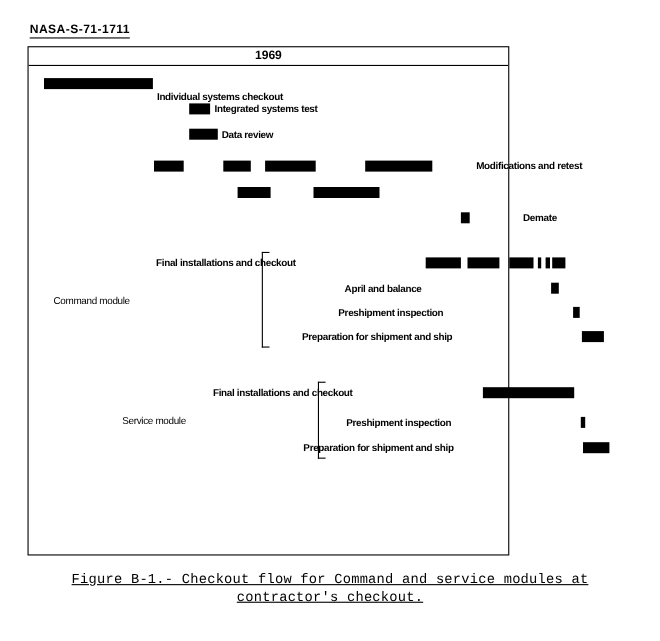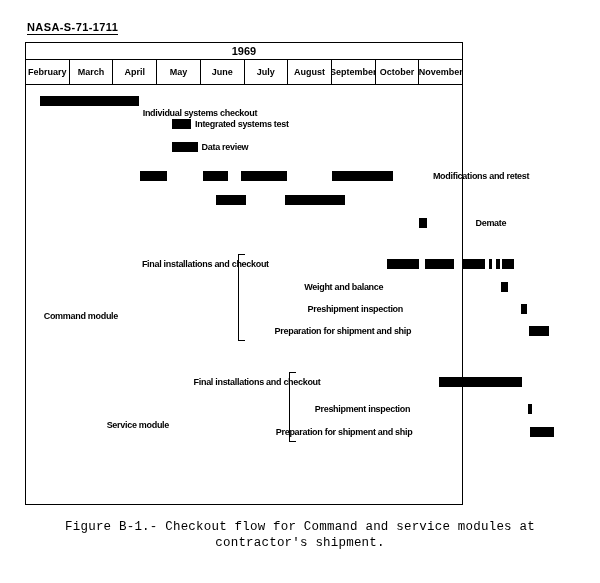--- a/index.html
+++ b/index.html
@@ -69,51 +69,40 @@
     white-space: nowrap;
     line-height: 12px;
   }
   .bracket {
     position: absolute;
     width: 7px;
     border-left: 1.5px solid #000;
     border-top: 1.5px solid #000;
     border-bottom: 1.5px solid #000;
   }
-  .group-label { font-weight: 700; margin-top: 18px; }
+  .group-label { font-weight: 400; }
   .caption {
     position: absolute;
     left: 0; top: 519px;
     width: 600px;
     text-align: center;
     font-family: "Liberation Mono", monospace;
     font-size: 12.5px;
     line-height: 16px;
     letter-spacing: 0.2px;
+    text-decoration: underline;
   }
 </style>
 </head>
 <body>
 
 <div class="doc-id">NASA-S-71-1711</div>
 
 <div class="chart-box">
   <div class="year-row">1969</div>
-  <div class="month-row">
-      <div class="month-cell">February</div>
-      <div class="month-cell">March</div>
-      <div class="month-cell">April</div>
-      <div class="month-cell">May</div>
-      <div class="month-cell">June</div>
-      <div class="month-cell">July</div>
-      <div class="month-cell">August</div>
-      <div class="month-cell">September</div>
-      <div class="month-cell">October</div>
-      <div class="month-cell">November</div>
-    </div>
   <div class="gantt-body">
       <div class="bar" style="left: 13.8px; width: 99px; top: 11px; background: rgb(0, 0, 0);"></div>
       <div class="task-label" style="top: 22px; left: 116.7px;">Individual systems checkout</div>
       <div class="bar" style="left: 145.8px; width: 19.3px; top: 34px; background: rgb(0, 0, 0);"></div>
       <div class="task-label" style="top: 33px; left: 169px;">Integrated systems test</div>
       <div class="bar" style="left: 145.8px; width: 25.9px; top: 57px; background: rgb(0, 0, 0);"></div>
       <div class="task-label" style="top: 56px; left: 175.6px;">Data review</div>
       <div class="bar" style="left: 114.4px; width: 26.9px; top: 86px; background: rgb(0, 0, 0);"></div>
       <div class="bar" style="left: 177.1px; width: 24.7px; top: 86px; background: rgb(0, 0, 0);"></div>
       <div class="bar" style="left: 214.5px; width: 46.8px; top: 86px; background: rgb(0, 0, 0);"></div>
@@ -124,34 +113,34 @@
       <div class="bar" style="left: 393.3px; width: 8.2px; top: 133px; background: rgb(0, 0, 0);"></div>
       <div class="task-label" style="top: 132px; left: 405.5px; padding-left: 44px;">Demate</div>
       <div class="bar" style="left: 360.8px; width: 31.9px; top: 174px; background: rgb(0, 0, 0);"></div>
       <div class="bar" style="left: 398.8px; width: 29.2px; top: 174px; background: rgb(0, 0, 0);"></div>
       <div class="bar" style="left: 436.7px; width: 22px; top: 174px; background: rgb(0, 0, 0);"></div>
       <div class="bar" style="left: 462.6px; width: 3.9px; top: 174px; background: rgb(0, 0, 0);"></div>
       <div class="bar" style="left: 469.7px; width: 3.9px; top: 174px; background: rgb(0, 0, 0);"></div>
       <div class="bar" style="left: 476.3px; width: 12.1px; top: 174px; background: rgb(0, 0, 0);"></div>
       <div class="task-label" style="top: 173px; right: 193.2px;">Final installations and checkout</div>
       <div class="bar" style="left: 475.2px; width: 6.6px; top: 197px; background: rgb(0, 0, 0);"></div>
-      <div class="task-label" style="top: 196px; right: 78.8px;">Weight and balance</div>
+      <div class="task-label" style="top: 196px; right: 78.8px;">April and balance</div>
       <div class="bar" style="left: 495px; width: 6px; top: 219px; background: rgb(0, 0, 0);"></div>
       <div class="task-label" style="top: 218px; right: 59px;">Preshipment inspection</div>
       <div class="bar" style="left: 503.3px; width: 19.8px; top: 241px; background: rgb(0, 0, 0);"></div>
       <div class="task-label" style="top: 240px; right: 50.8px;">Preparation for shipment and ship</div>
       <div class="bar" style="left: 412.5px; width: 83.6px; top: 292px; background: rgb(0, 0, 0);"></div>
       <div class="task-label" style="top: 291px; right: 141.5px;">Final installations and checkout</div>
       <div class="bar" style="left: 502.2px; width: 3.8px; top: 319px; background: rgb(0, 0, 0);"></div>
       <div class="task-label" style="top: 318px; right: 51.8px;">Preshipment inspection</div>
       <div class="bar" style="left: 504.4px; width: 23.6px; top: 342px; background: rgb(0, 0, 0);"></div>
       <div class="task-label" style="top: 341px; right: 49.6px;">Preparation for shipment and ship</div>
       <div class="bracket" style="left: 212px; top: 169px; height: 87px;"></div>
       <div class="task-label group-label" style="right: 344px; top: 206.5px;">Command module</div>
       <div class="bracket" style="left: 263px; top: 287px; height: 70px;"></div>
       <div class="task-label group-label" style="right: 293px; top: 316px;">Service module</div>
     </div>
 </div>
 
 <div class="caption">
   <div>Figure B-1.- Checkout flow for Command and service modules at</div>
-  <div>contractor's shipment.</div>
+  <div>contractor's checkout.</div>
 </div>
 
 </body></html>

